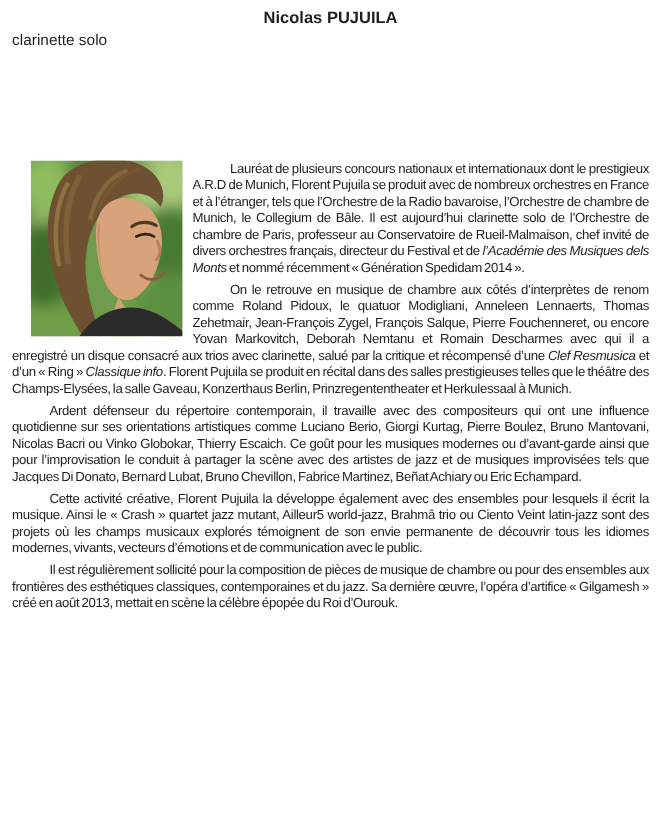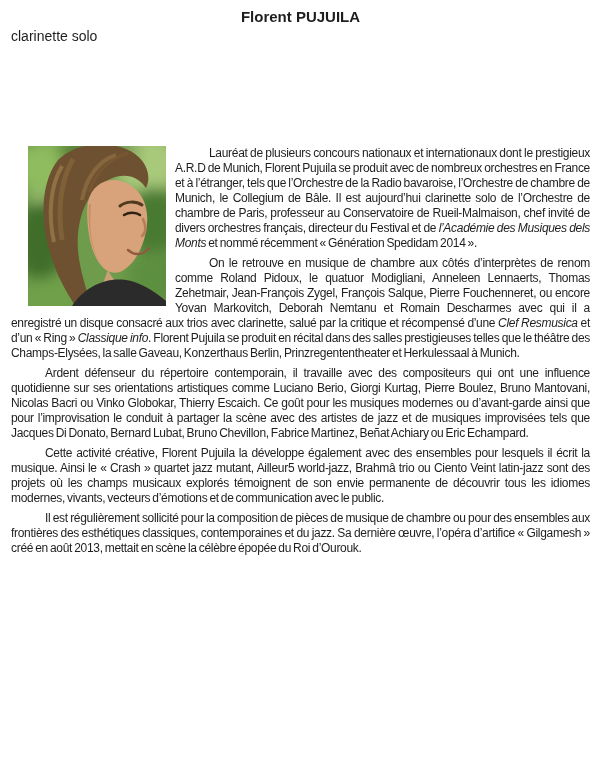--- a/index.html
+++ b/index.html
@@ -33,21 +33,21 @@
     margin:0 9px 4px 17px;padding:0;
     overflow:hidden;
   }
   figure.photo svg{display:block;width:138px;height:160px;}
 </style>
 </head>
 <body>
 
 <div class="page">
 
-  <div class="title">Florent PUJUILA</div>
+  <div class="title">Nicolas PUJUILA</div>
   <div class="subtitle">clarinette solo</div>
 
   <div class="spacer"></div>
 
   <div class="bio">
     <figure class="photo" title="portrait of Florent Pujuila, long brown hair, slight smile, looking right, blurred green foliage background">
       <svg viewBox="0 0 138 160" xmlns="http://www.w3.org/2000/svg">
         <defs>
           <filter id="blr" x="-30%" y="-30%" width="160%" height="160%">
             <feGaussianBlur stdDeviation="7"></feGaussianBlur>

